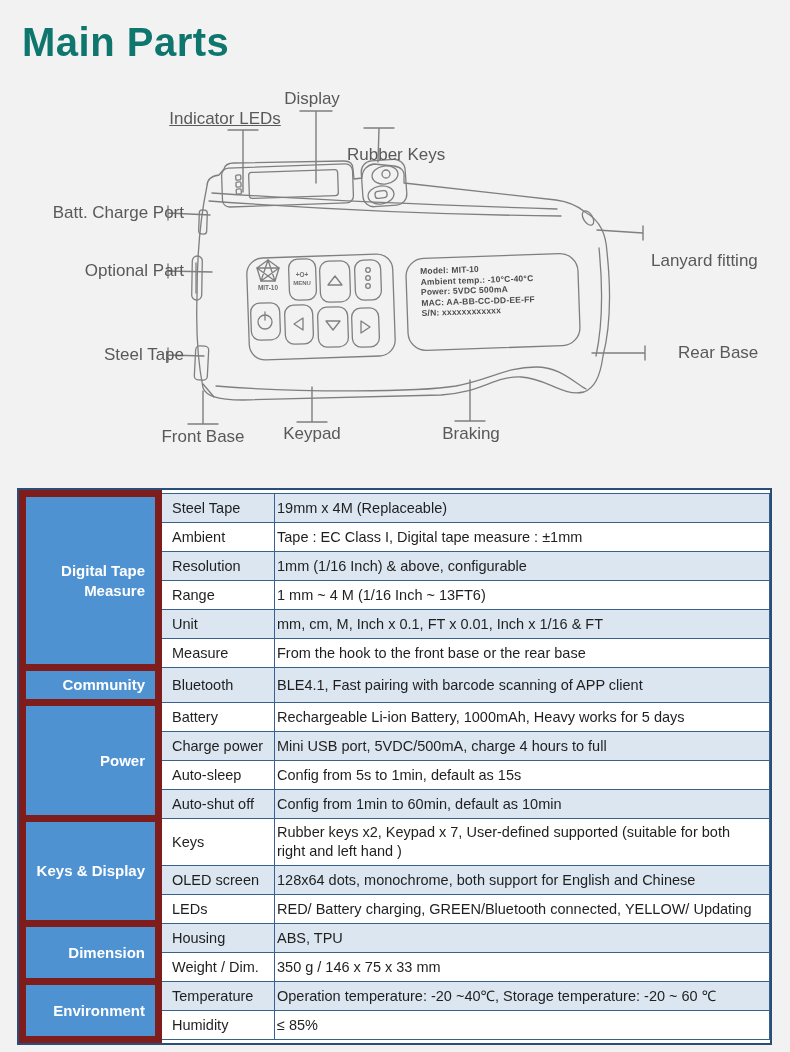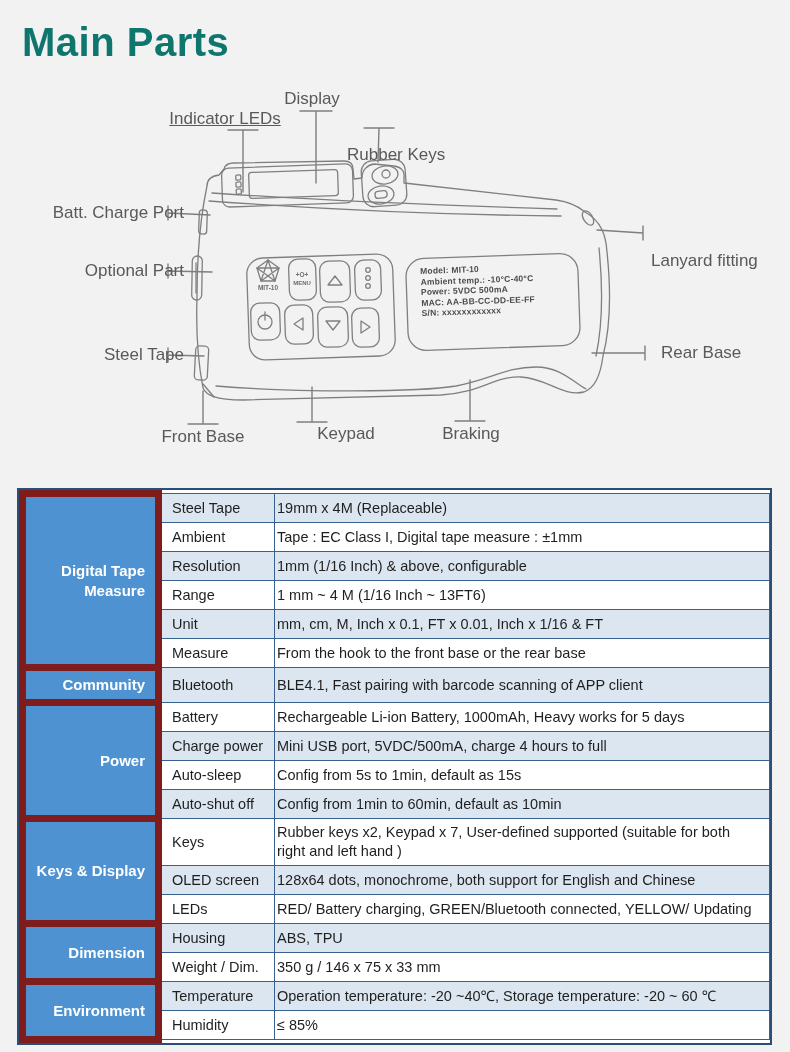--- a/index.html
+++ b/index.html
@@ -160,24 +160,24 @@
     <div>S/N: xxxxxxxxxxxx</div>
   </div>
 
   <div class="dlabel center" style="left:312px;top:90px;">Display</div>
   <div class="dlabel center" style="left:225px;top:110px;text-decoration:underline;">Indicator LEDs</div>
   <div class="dlabel" style="left:347px;top:109px;margin-top:37px;">Rubber Keys</div>
   <div class="dlabel rightalign" style="top:204px;">Batt. Charge Port</div>
   <div class="dlabel rightalign" style="top:262px;">Optional Part</div>
   <div class="dlabel rightalign" style="top:346px;">Steel Tape</div>
   <div class="dlabel center" style="left:203px;top:428px;">Front Base</div>
-  <div class="dlabel center" style="left:312px;top:425px;margin-left:34px;">Keypad</div>
+  <div class="dlabel center" style="left:312px;top:425px;">Keypad</div>
   <div class="dlabel center" style="left:471px;top:425px;">Braking</div>
   <div class="dlabel" style="left:651px;top:224px;margin-top:28px;">Lanyard fitting</div>
-  <div class="dlabel" style="left:661px;top:344px;">Rear Base</div>
+  <div class="dlabel" style="left:678px;top:344px;">Rear Base</div>
 </div>
 
 <div class="table-wrap">
   <table class="spec">
     <colgroup>
         <col class="c-group">
         <col class="c-attr">
         <col>
       </colgroup>
     <tbody>

